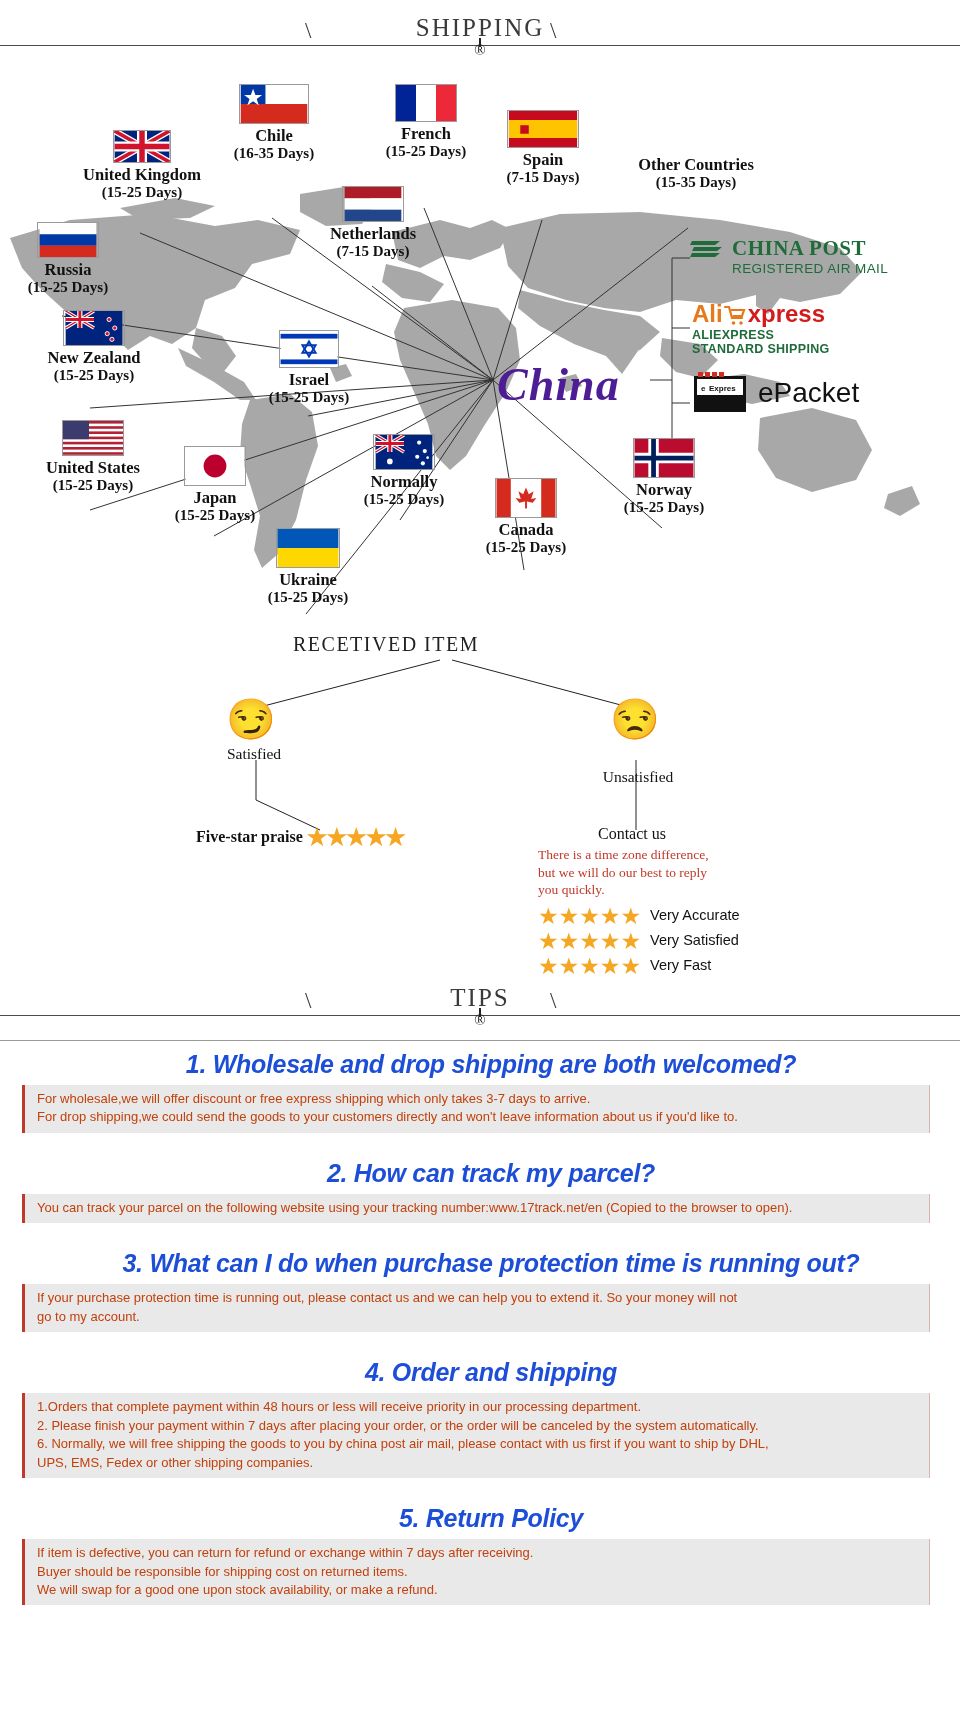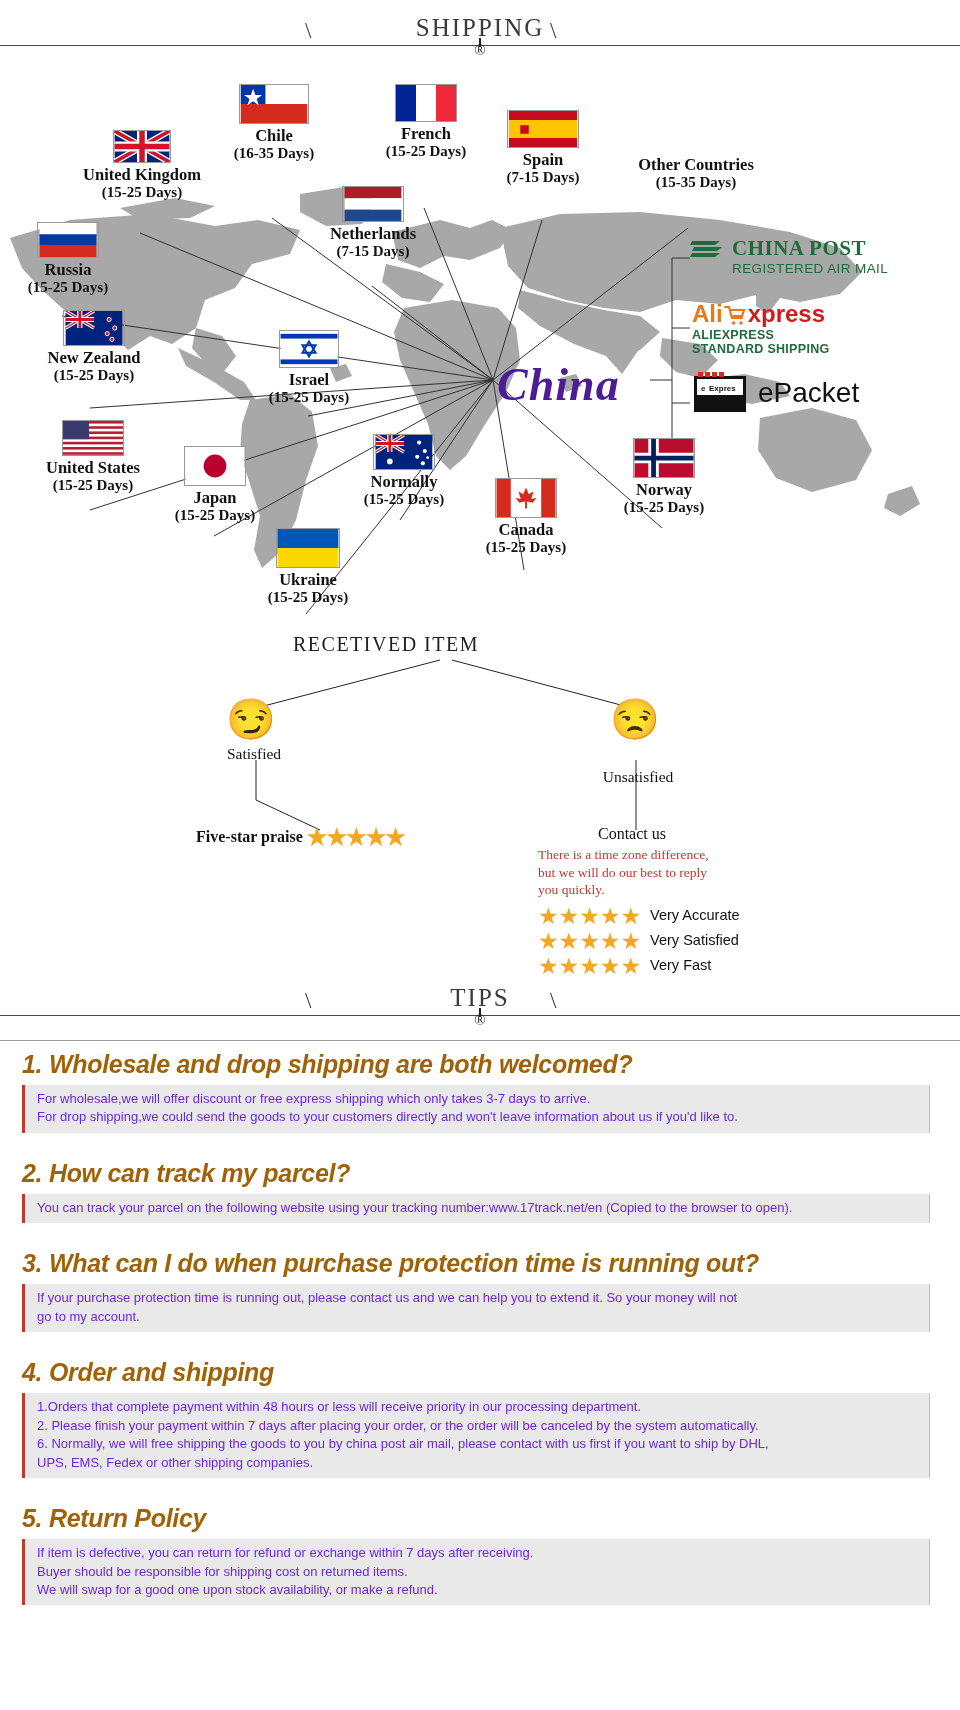--- a/index.html
+++ b/index.html
@@ -73,31 +73,31 @@
   .tz{position:absolute;left:538px;top:846px;font-size:13.5px;line-height:1.3;color:#c0392b;}
   .srow{position:absolute;font-size:0;white-space:nowrap;}
   .srow .st{color:#f5a623;font-size:23px;letter-spacing:0px;}
   .srow .lb{font-family:"Liberation Sans", sans-serif;font-size:14.5px;color:#111;margin-left:9px;vertical-align:4px;}
 
   
   .tips-sep{position:absolute;left:0;top:1040px;width:960px;height:1px;background:#9a9a9a;}
   .faq{position:absolute;left:0;top:1050px;width:960px;}
   .q{
     font-family:"Liberation Sans", sans-serif;
-    font-weight:bold;font-style:italic;font-size:25px;color:#a16207;
-    margin:0 0 6px 22px;letter-spacing:-.3px;
+    font-weight:bold;font-style:italic;font-size:25px;color:#1d4ed8;
+    margin:0 0 6px 22px;letter-spacing:-.3px;text-align:center;
   }
   .abox{
     position:relative;margin:0 30px 26px 22px;background:#e9e9e9;
     border-left:3px solid #c0392b;border-right:1px solid #d8b3b0;
     padding:5px 8px 6px 12px;
   }
   .abox p{
     margin:0;font-family:"Liberation Sans", sans-serif;
-    font-size:13px;line-height:1.42;color:#6d28d9;
+    font-size:13px;line-height:1.42;color:#c2410c;
   }
 </style>
 </head>
 <body>
 
 <div class="page">
 
   <div class="sec-head" style="top:14px;">
     <div class="rule"></div>
     <div class="slash-l">\</div>

